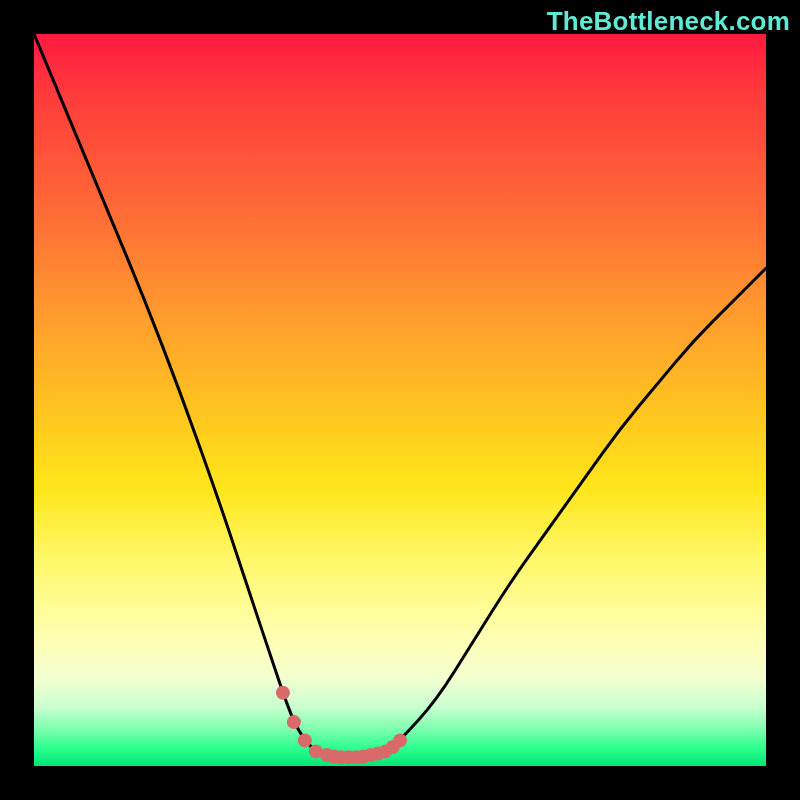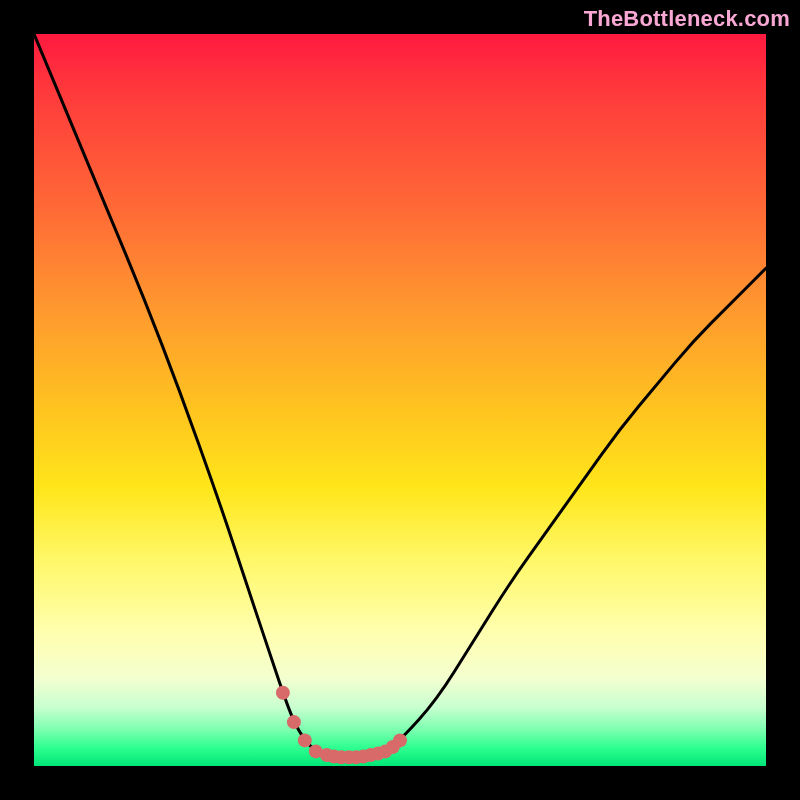--- a/index.html
+++ b/index.html
@@ -48,23 +48,23 @@
     position: absolute;
     left: 0;
     top: 0;
     width: 732px;
     height: 732px;
   }
   .watermark {
     position: absolute;
     top: 6px;
     right: 10px;
-    font-size: 22px;
+    font-size: 26px;
     font-weight: 600;
-    color: #f9a8d4;
+    color: #5eead4;
     letter-spacing: 0.2px;
     user-select: none;
   }
 </style>
 </head>
 <body>
 
 <div class="frame">
   <div class="plot-area">
     <svg viewBox="0 0 732 732">

